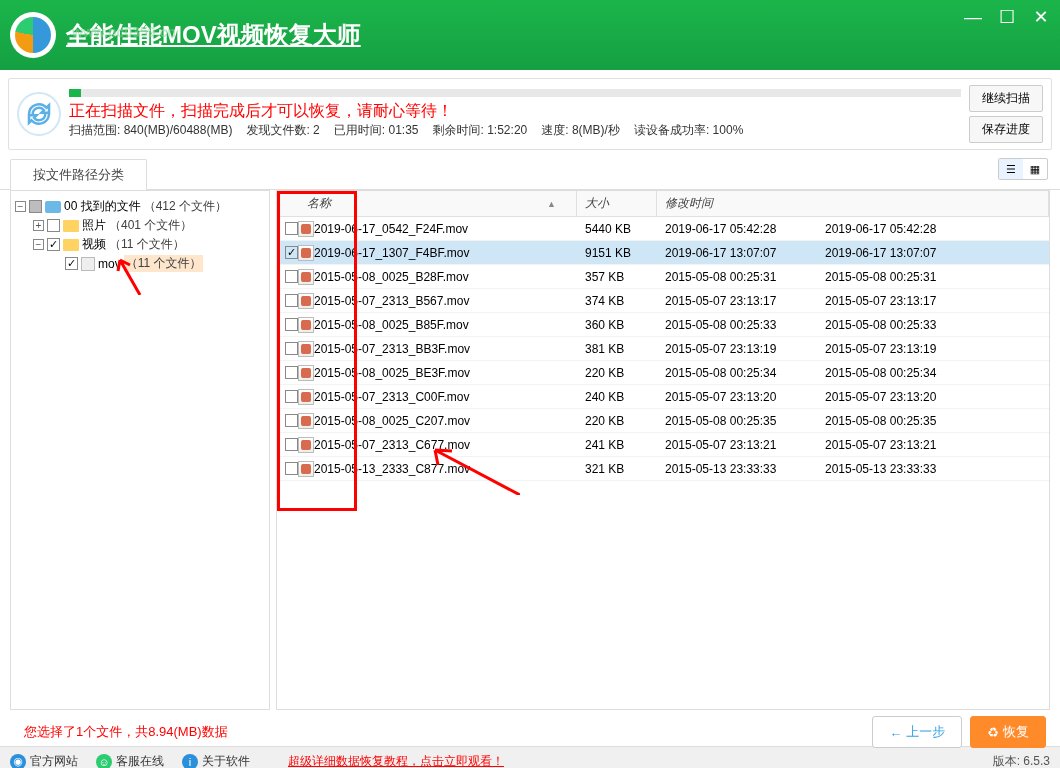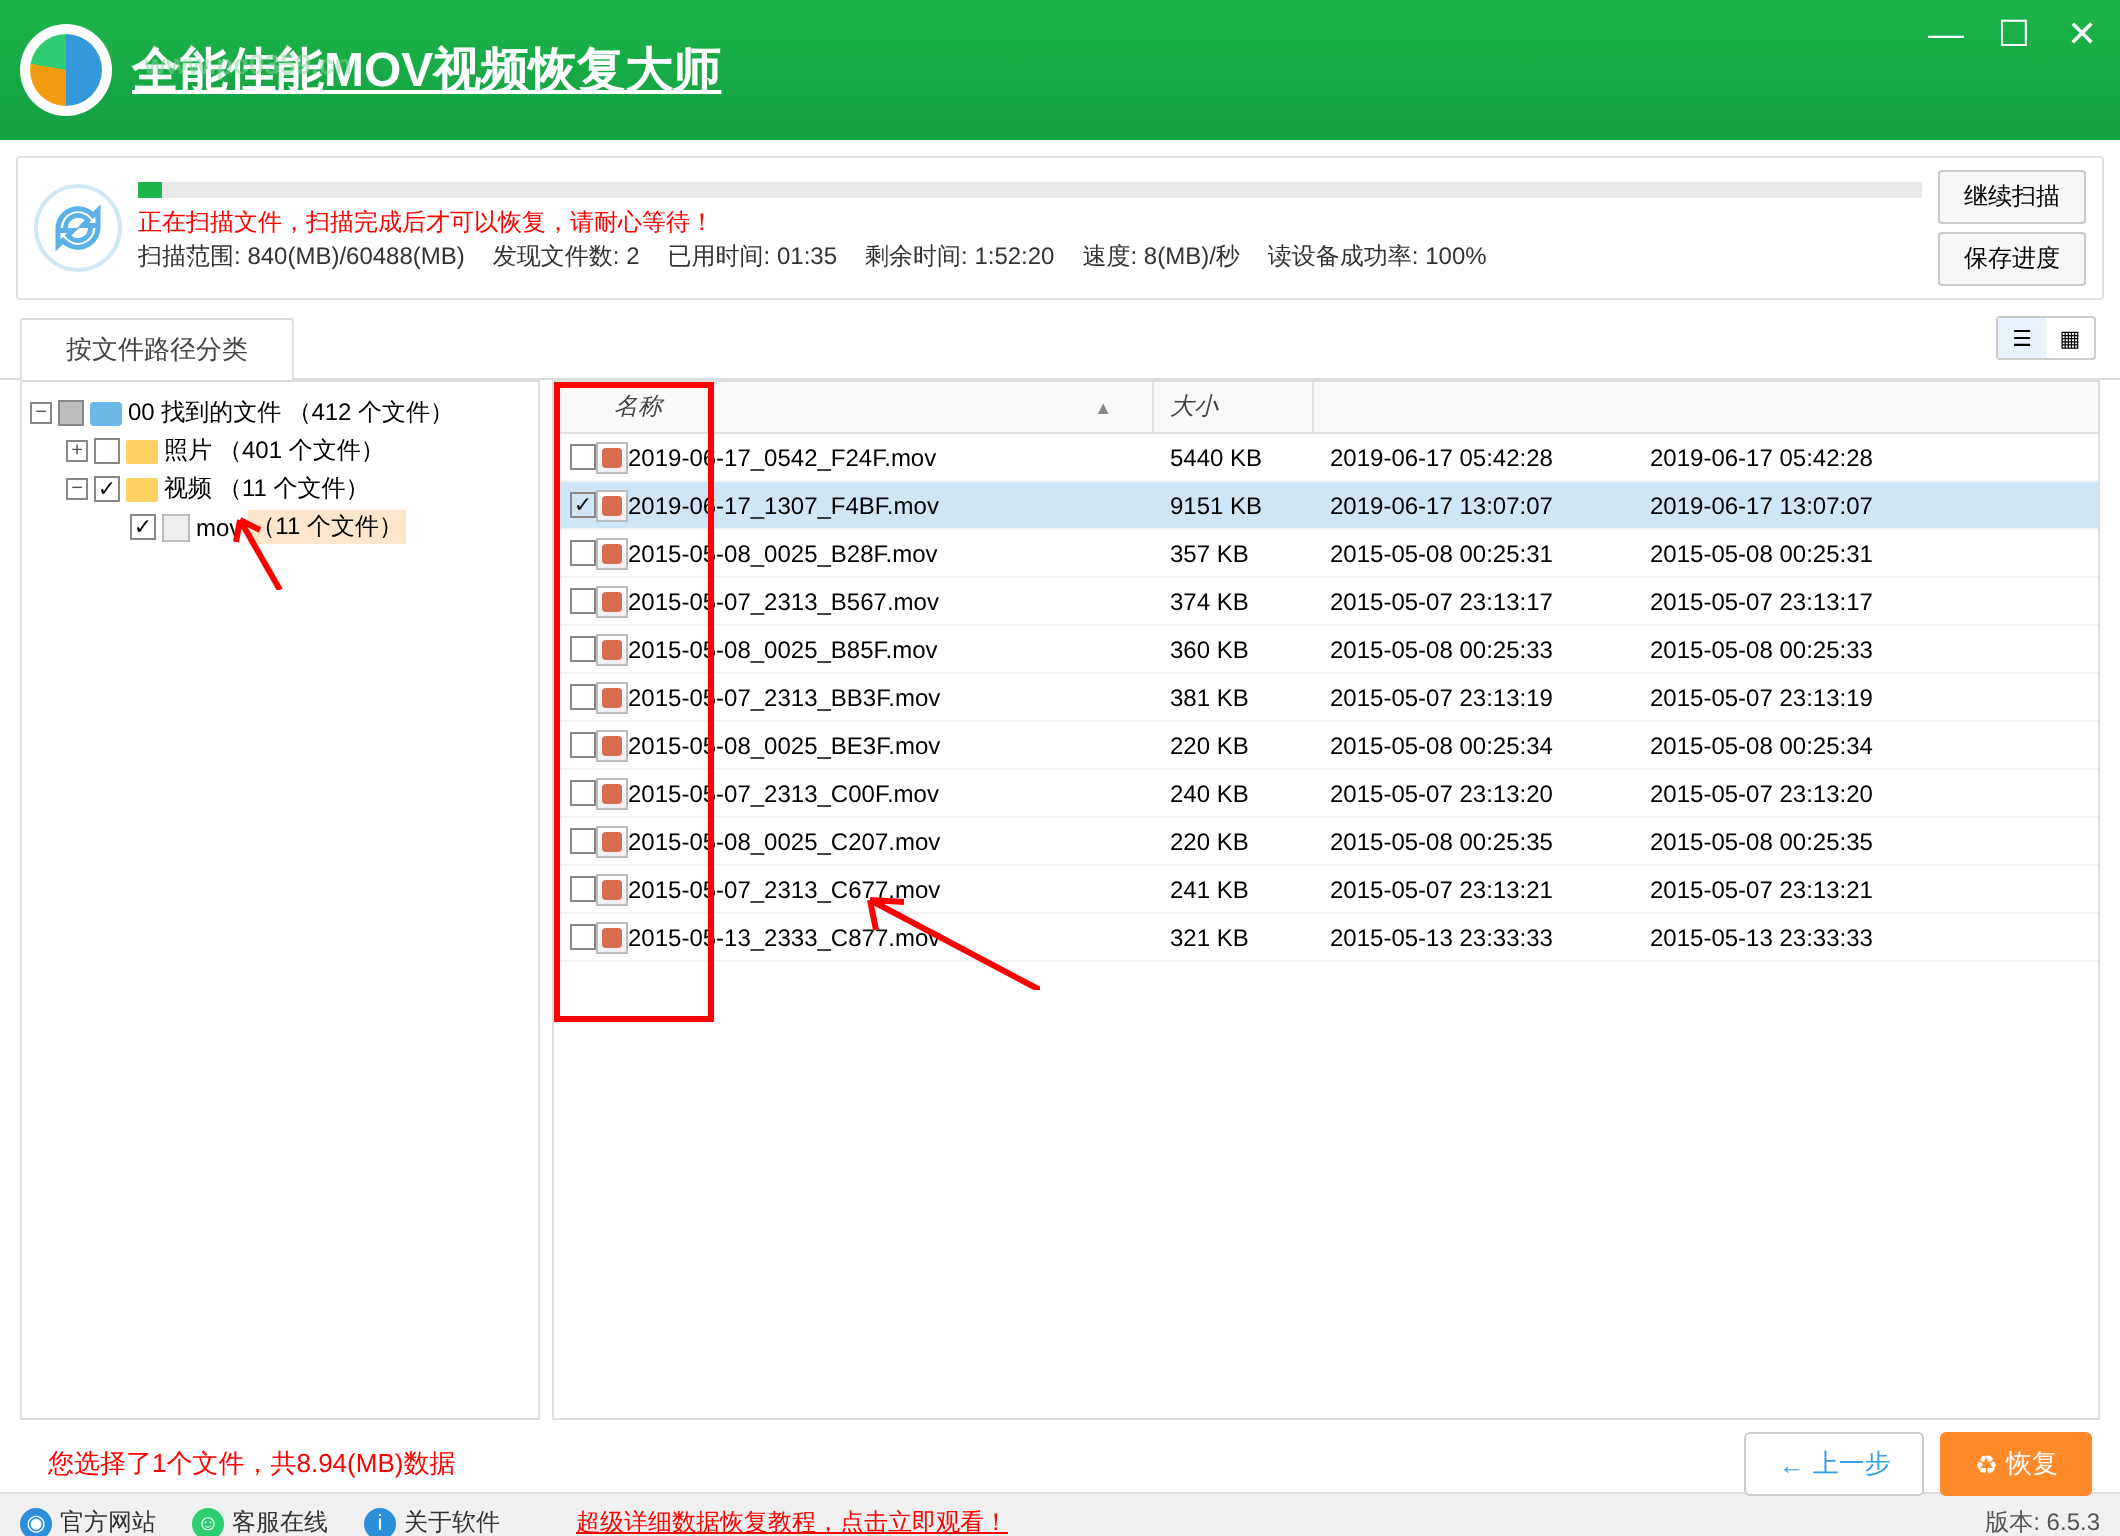--- a/index.html
+++ b/index.html
@@ -12,21 +12,21 @@
 .app-title { color: #fff; font-size: 24px; font-weight: bold; text-decoration: underline; }
 .win-controls { position: absolute; right: 8px; top: 6px; display: flex; gap: 12px; }
 .wc { width: 22px; height: 22px; display: flex; align-items: center; justify-content: center; color: #fff; font-size: 18px; cursor: pointer; }
 
 .status-area { border: 1px solid #e0e0e0; margin: 8px; padding: 6px 8px; display: flex; align-items: center; gap: 8px; border-radius: 2px; position: relative; }
 .refresh-ico { width: 44px; height: 44px; border-radius: 50%; border: 2px solid #d0e8f5; display: flex; align-items: center; justify-content: center; }
 .refresh-arrows { width: 30px; height: 30px; color: #5bb0e8; }
 .status-lines { flex: 1; }
 .progress-bar { height: 8px; background: #e8e8e8; position: relative; margin-bottom: 4px; }
 .progress-fill { height: 100%; background: #1bb54b; width: 1.4%; }
-.scan-msg { color: #ff0000; font-size: 12px; }
+.scan-msg { color: #ff0000; font-size: 16px; }
 .scan-detail { font-size: 12px; color: #333; display: flex; gap: 14px; margin-top: 0; }
 .side-btns { display: flex; flex-direction: column; gap: 4px; }
 .side-btn { border: 1px solid #ccc; background: #f7f7f7; padding: 4px 12px; font-size: 12px; border-radius: 2px; cursor: pointer; }
 
 .tab-bar { display: flex; align-items: flex-end; padding: 0 10px; border-bottom: 1px solid #ddd; position: relative; }
 .tab { border: 1px solid #ddd; border-bottom: none; background: #fff; padding: 6px 22px; font-size: 13px; color: #444; position: relative; bottom: -1px; border-radius: 2px 2px 0 0; }
 .view-switch { position: absolute; right: 12px; top: 0; display: flex; border: 1px solid #ccc; border-radius: 2px; }
 .vs { width: 24px; height: 20px; display: flex; align-items: center; justify-content: center; font-size: 11px; cursor: pointer; }
 .vs.active { background: #e8f3ff; }
 
@@ -35,21 +35,21 @@
 .tree-row { display: flex; align-items: center; gap: 3px; padding: 1px 0; white-space: nowrap; }
 .tree-indent1 { padding-left: 18px; }
 .tree-indent2 { padding-left: 36px; }
 .expander { width: 11px; height: 11px; border: 1px solid #888; display: inline-flex; align-items: center; justify-content: center; font-size: 10px; line-height: 1; color: #555; cursor: pointer; }
 .chk { width: 13px; height: 13px; border: 1px solid #888; display: inline-flex; align-items: center; justify-content: center; font-size: 10px; cursor: pointer; }
 .chk.checked::after { content: "✓"; color: #000; font-size: 11px; }
 .chk.partial { background: #bdbdbd; }
 .drive-ico { width: 16px; height: 12px; background: #6cb8e6; border-radius: 2px; }
 .folder-ico { width: 16px; height: 12px; background: #ffd264; border-radius: 1px; }
 .file-badge { width: 14px; height: 14px; background: #eee; border: 1px solid #bbb; }
-.tree-count { color: #000000; }
+.tree-count { color: #404040; }
 .highlight-count { background: #fde6cc; padding: 0 2px; }
 
 .file-pane { flex: 1; border: 1px solid #ddd; display: flex; flex-direction: column; font-size: 12px; position: relative; }
 .col-header { display: flex; border-bottom: 1px solid #e0e0e0; background: #f9f9f9; height: 26px; align-items: center; }
 .ch { padding: 0 8px; border-right: 1px solid #e0e0e0; height: 100%; display: flex; align-items: center; color: #444; position: relative; font-style: italic; }
 .ch.name { width: 300px; padding-left: 30px; }
 .ch.size { width: 80px; }
 .ch.ctime { width: 160px; }
 .ch.mtime { flex: 1; }
 .sort-arrow { position: absolute; right: 20px; color: #888; font-size: 9px; }
@@ -166,20 +166,21 @@
     </div>
   </div>
 
   <div class="file-pane">
     <div class="col-header">
       <div class="ch name">
           <span>名称</span>
           <span class="sort-arrow">▲</span>
         </div>
       <div class="ch size">大小</div>
+      <div class="ch mtime">修改时间</div>
     </div>
     <div class="file-rows" id="file-rows">
         <div class="file-row">
           <div class="fc name">
             <span class="chk"></span>
             <span class="file-ico"></span>
             <span>2019-06-17_0542_F24F.mov</span>
           </div>
           <div class="fc size">5440 KB</div>
           <div class="fc ctime">2019-06-17  05:42:28</div>

